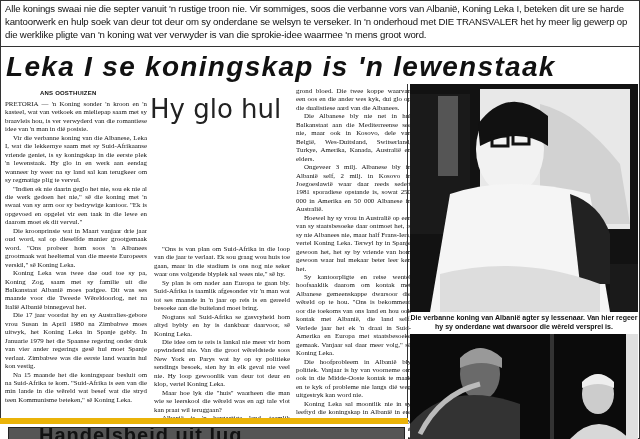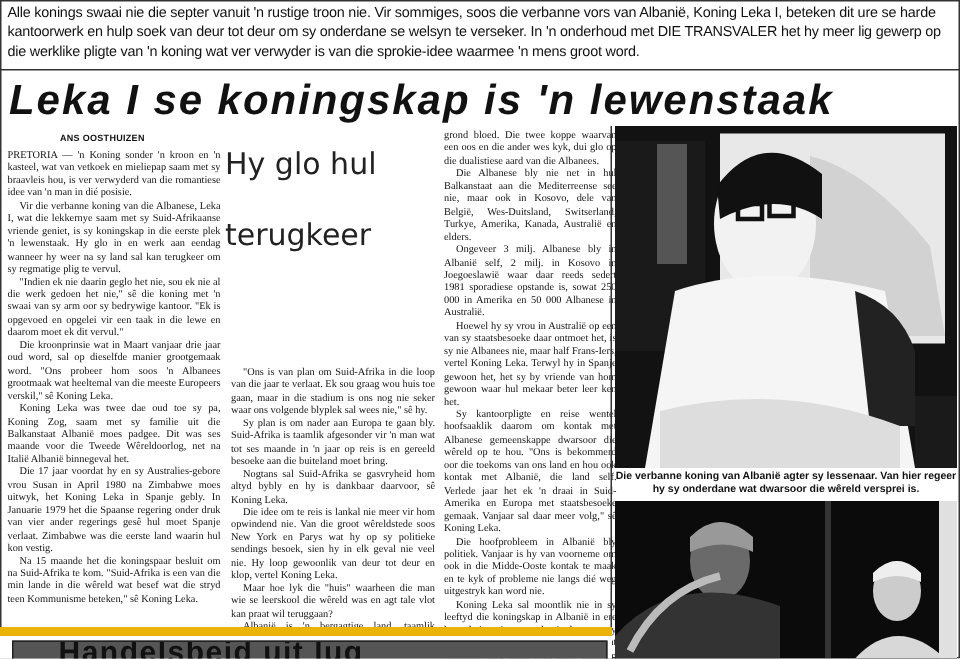--- a/index.html
+++ b/index.html
@@ -8,21 +8,21 @@
   .intro { position:absolute; left:5px; top:2px; width:632px; font-family:Liberation Sans, sans-serif; font-size:9.6px; line-height:13px; letter-spacing:-0.15px; }
   .hrule { position:absolute; left:0; top:46px; width:640px; height:1px; background:#333; }
   .headline { position:absolute; left:6px; top:46px; width:632px; font-family:Liberation Sans, sans-serif; font-style:italic; font-weight:bold; font-size:28px; line-height:42px; letter-spacing:1.3px; white-space:nowrap; }
   .col { position:absolute; font-size:6.9px; line-height:8.45px; text-align:justify; }
   .col p { margin:0; text-indent:8px; }
   .col p.first { text-indent:0; }
   .byline { position:absolute; left:40px; top:90px; font-family:"Liberation Sans", sans-serif; font-weight:bold; font-size:6px; letter-spacing:0.2px; }
   .col1 { left:5px; top:100px; width:142px; }
   .col2 { left:154px; top:245px; width:136px; }
   .col3 { left:296px; top:87px; width:115px; }
-  .subhead { position:absolute; left:150px; top:86px; width:142px; font-family:"DejaVu Sans", sans-serif; font-size:20px; line-height:47px; color:#222; }
+  .subhead { position:absolute; left:150px; top:86px; width:142px; font-family:"DejaVu Sans", sans-serif; font-size:26px; line-height:47px; color:#222; }
   .subhead div { white-space:nowrap; }
   .photo1 { position:absolute; left:410px; top:84px; width:228px; height:228px; background:#111; overflow:hidden; }
   .caption { position:absolute; left:410px; top:313px; width:228px; font-family:"Liberation Sans", sans-serif; font-weight:bold; font-size:7px; line-height:9px; text-align:center; }
   .photo2 { position:absolute; left:410px; top:334px; width:228px; height:105px; background:#0a0a0a; overflow:hidden; }
   .botbox { position:absolute; left:0; top:418px; width:408px; height:21px; border-top:6px solid #eab308; background:#fff; }
   .strip { position:absolute; left:8px; top:3px; width:395px; height:17px; background:#555; border:1px solid #222; overflow:hidden; }
   .strip span { position:absolute; left:30px; top:-4px; font-family:"Liberation Sans", sans-serif; font-weight:bold; font-size:20px; color:#111; letter-spacing:1px; white-space:nowrap; }
   .vrule { position:absolute; left:407px; top:84px; width:1px; height:334px; background:#333; }
 </style>
 </head>
@@ -42,21 +42,20 @@
   <p>Vir die verbanne koning van die Albanese, Leka I, wat die lekkernye saam met sy Suid-Afrikaanse vriende geniet, is sy koningskap in die eerste plek 'n lewenstaak. Hy glo in en werk aan eendag wanneer hy weer na sy land sal kan terugkeer om sy regmatige plig te vervul.</p>
   <p>"Indien ek nie daarin geglo het nie, sou ek nie al die werk gedoen het nie," sê die koning met 'n swaai van sy arm oor sy bedrywige kantoor. "Ek is opgevoed en opgelei vir een taak in die lewe en daarom moet ek dit vervul."</p>
   <p>Die kroonprinsie wat in Maart vanjaar drie jaar oud word, sal op dieselfde manier grootgemaak word. "Ons probeer hom soos 'n Albanees grootmaak wat heeltemal van die meeste Europeers verskil," sê Koning Leka.</p>
   <p>Koning Leka was twee dae oud toe sy pa, Koning Zog, saam met sy familie uit die Balkanstaat Albanië moes padgee. Dit was ses maande voor die Tweede Wêreldoorlog, net na Italië Albanië binnegeval het.</p>
   <p>Die 17 jaar voordat hy en sy Australies-gebore vrou Susan in April 1980 na Zimbabwe moes uitwyk, het Koning Leka in Spanje gebly. In Januarie 1979 het die Spaanse regering onder druk van vier ander regerings gesê hul moet Spanje verlaat. Zimbabwe was die eerste land waarin hul kon vestig.</p>
   <p>Na 15 maande het die koningspaar besluit om na Suid-Afrika te kom. "Suid-Afrika is een van die min lande in die wêreld wat besef wat die stryd teen Kommunisme beteken," sê Koning Leka.</p>
 </div>
 
 <div class="subhead">
   <div>Hy glo hul</div>
-  <div>terugkeer</div>
 </div>
 
 <div class="col col2">
   <p>"Ons is van plan om Suid-Afrika in die loop van die jaar te verlaat. Ek sou graag wou huis toe gaan, maar in die stadium is ons nog nie seker waar ons volgende blyplek sal wees nie," sê hy.</p>
   <p>Sy plan is om nader aan Europa te gaan bly. Suid-Afrika is taamlik afgesonder vir 'n man wat tot ses maande in 'n jaar op reis is en gereeld besoeke aan die buiteland moet bring.</p>
   <p>Nogtans sal Suid-Afrika se gasvryheid hom altyd bybly en hy is dankbaar daarvoor, sê Koning Leka.</p>
   <p>Die idee om te reis is lankal nie meer vir hom opwindend nie. Van die groot wêreldstede soos New York en Parys wat hy op sy politieke sendings besoek, sien hy in elk geval nie veel nie. Hy loop gewoonlik van deur tot deur en klop, vertel Koning Leka.</p>
   <p>Maar hoe lyk die "huis" waarheen die man wie se leerskool die wêreld was en agt tale vlot kan praat wil teruggaan?</p>
   <p>Albanië is 'n bergagtige land, taamlik afgesonder, waar die mense nog soos in die agttiende eeu leef. "Dit is die milieu waarin hul tuis voel en wat hul gelukkig maak," vertel Koning Leka. "Behalwe waar 'n mens die situasie verstaan, is dit uiters moeilik om dit te begryp."</p>
 

